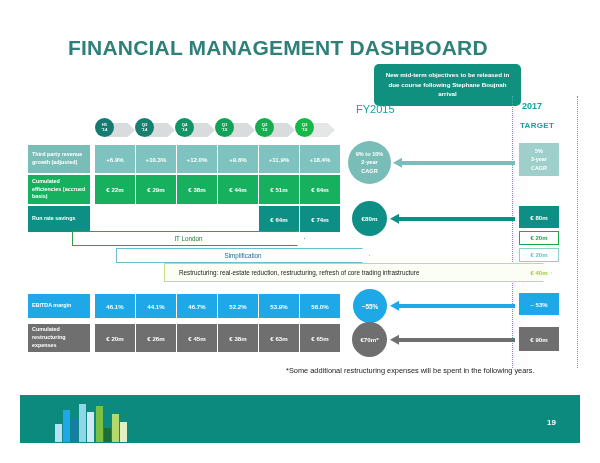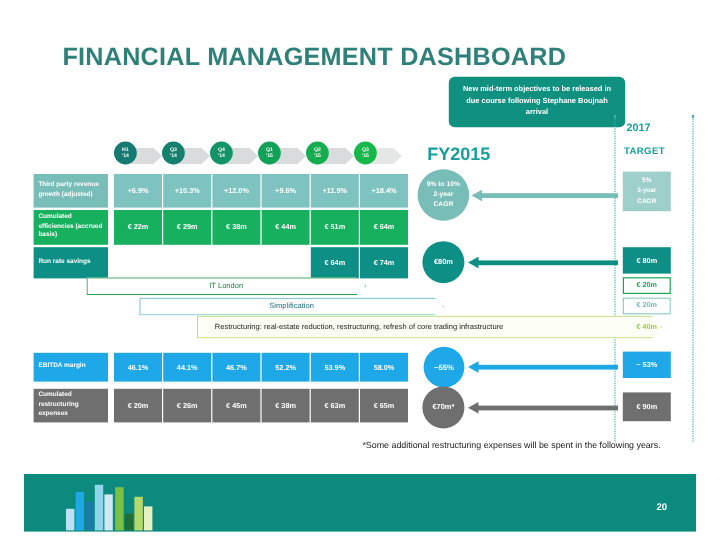--- a/index.html
+++ b/index.html
@@ -5,38 +5,38 @@
   html,body{margin:0;padding:0;}
   body{
     width:600px;height:463px;background:#ffffff;
     font-family:"Liberation Sans", sans-serif;
     position:relative;overflow:hidden;
   }
   .slide{position:absolute;inset:0;}
 
   
   .title{
-    position:absolute;left:52px;top:36px;
+    position:absolute;left:68px;top:36px;
     font-size:21px;font-weight:bold;color:#2e8079;
     letter-spacing:.2px;white-space:nowrap;
   }
 
   
   .callout{
     position:absolute;left:374px;top:64px;width:147px;
     background:#10907f;border-radius:5px;
     padding:6px 6px 7px 6px;box-sizing:border-box;
     color:#ffffff;font-size:6.2px;font-weight:bold;
     line-height:1.55;text-align:center;
   }
 
   
   .fy2015{
-    position:absolute;left:356px;top:120px;
-    font-size:15px;font-weight:bold;color:#18a0a0;
+    position:absolute;left:356px;top:103px;
+    font-size:11px;font-weight:normal;color:#18a0a0;
   }
   .yr2016{
     position:absolute;left:522px;top:101px;
     font-size:9px;font-weight:bold;color:#18a0a0;
   }
   .yrtarget{
     position:absolute;left:520px;top:121px;
     font-size:8px;font-weight:bold;color:#18a0a0;
     letter-spacing:.3px;
   }
@@ -102,21 +102,21 @@
   
   .chev{
     position:absolute;box-sizing:border-box;
     display:flex;align-items:center;
     font-size:6.3px;background:#ffffff;
   }
   .chev .ctext{width:100%;text-align:center;}
 
   
   .footnote{
-    position:absolute;left:302px;top:366px;
+    position:absolute;left:286px;top:366px;
     font-size:7.4px;color:#1b1b1b;white-space:nowrap;
   }
 
   
   .footer{
     position:absolute;left:20px;top:395px;width:560px;height:48px;
     background:#0c8a7e;
   }
   .logo{position:absolute;left:55px;top:400px;width:72px;height:42px;}
   .logo i{position:absolute;bottom:0;display:block;}
@@ -290,15 +290,15 @@
     <i style="left:0px;width:7px;height:18px;background:#b9e0f5;"></i>
     <i style="left:8px;width:7px;height:32px;background:#1fa8e8;"></i>
     <i style="left:16px;width:7px;height:24px;background:#1b7ba8;"></i>
     <i style="left:24px;width:7px;height:38px;background:#8fd6e8;"></i>
     <i style="left:32px;width:7px;height:30px;background:#cfe9f2;"></i>
     <i style="left:41px;width:7px;height:36px;background:#7cc043;"></i>
     <i style="left:49px;width:7px;height:14px;background:#1e6e35;"></i>
     <i style="left:57px;width:7px;height:28px;background:#b6d96b;"></i>
     <i style="left:65px;width:7px;height:20px;background:#e3f0c2;"></i>
   </div>
-  <div class="pagenum">20</div>
+  <div class="pagenum">19</div>
 
 </div>
 
 </body></html>

